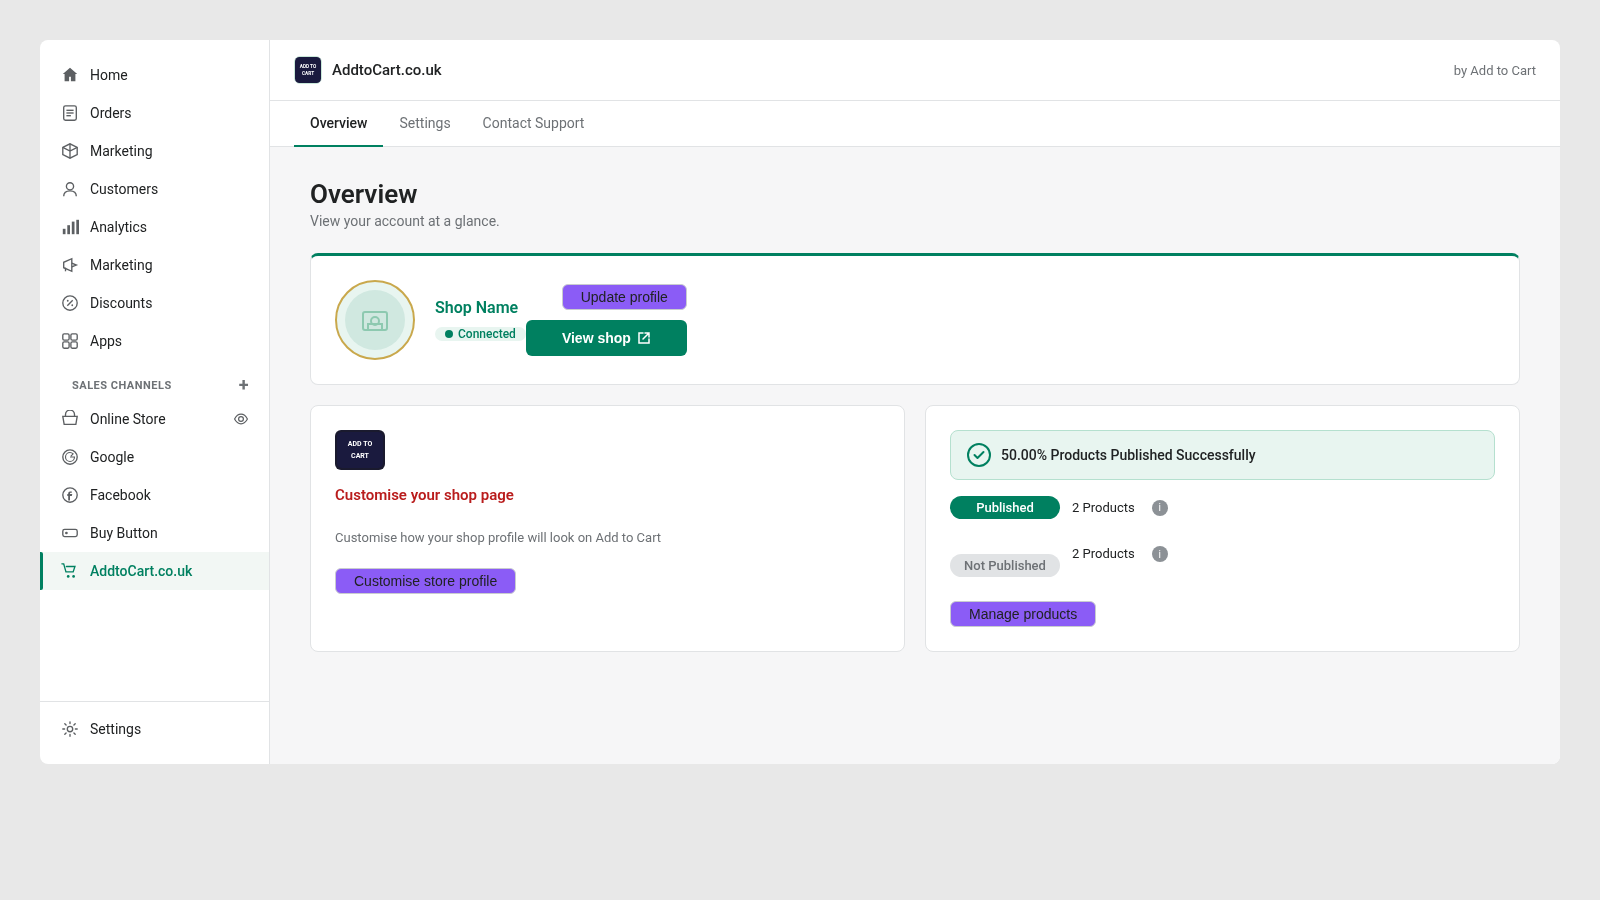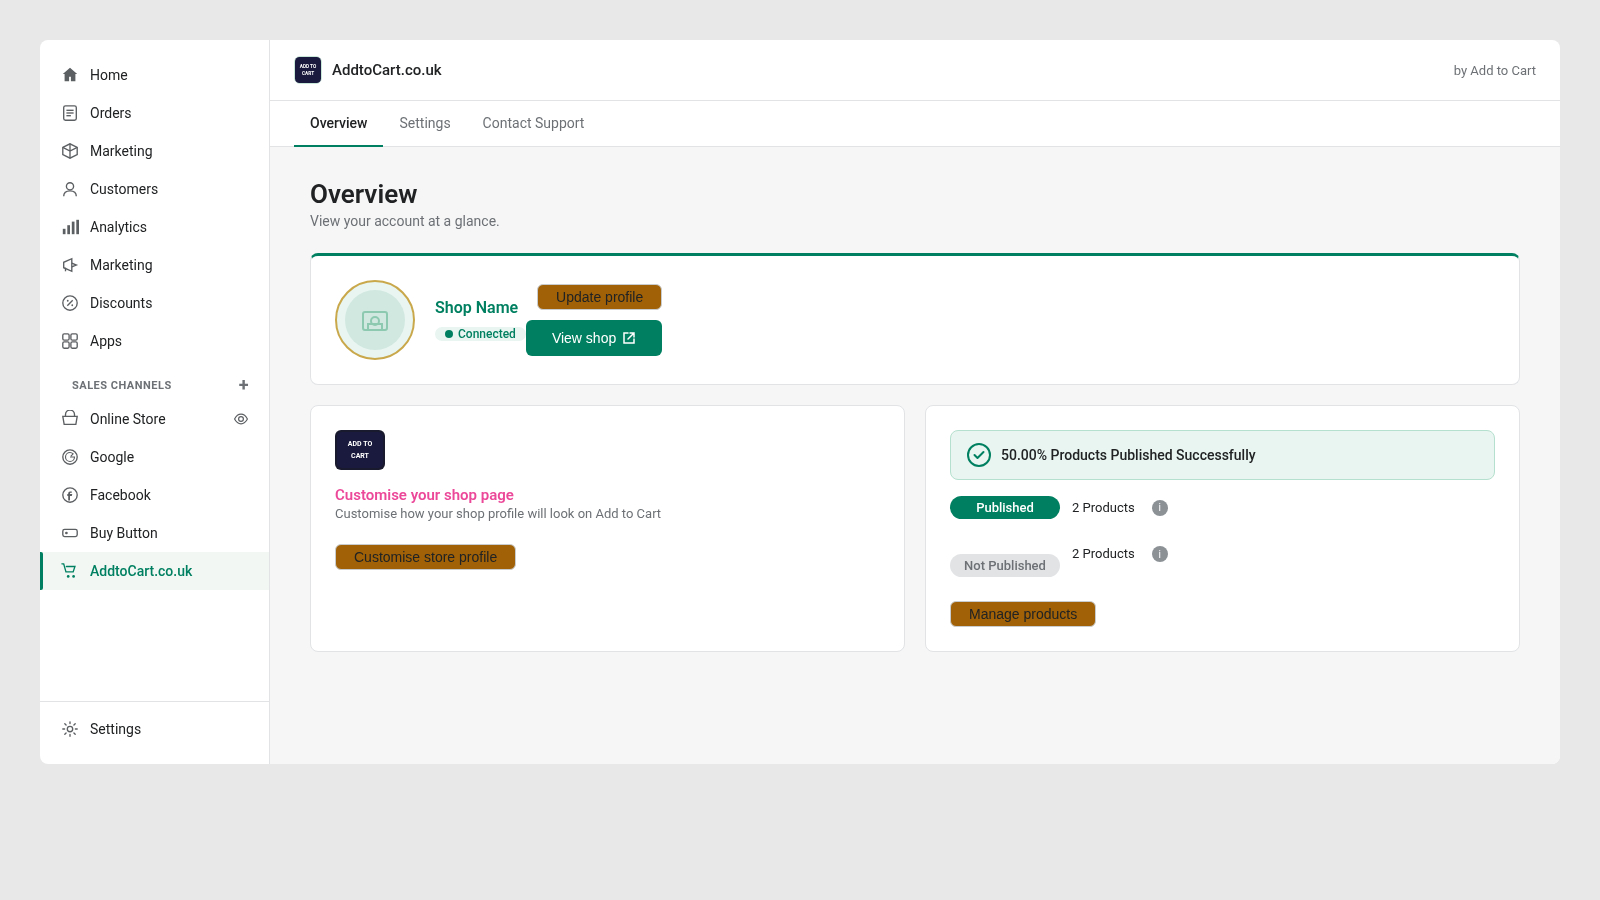--- a/index.html
+++ b/index.html
@@ -225,36 +225,36 @@
     }
     .card-actions {
       display: flex;
       flex-direction: column;
       gap: 10px;
       align-items: flex-end;
     }
     .btn-outline {
       padding: 4px 18px;
       border: 1px solid #c9cccf;
-      background: #a16207;
+      background: #8b5cf6;
       border-radius: 6px;
       font-size: 14px;
       cursor: pointer;
       color: #202223;
       font-weight: 500;
     }
     .btn-primary {
-      padding: 10px 26px;
+      padding: 10px 36px;
       background: #008060;
       border: none;
       border-radius: 6px;
       font-size: 14px;
       cursor: pointer;
       color: #fff;
-      font-weight: 400;
+      font-weight: 700;
       display: flex;
       align-items: center;
       gap: 6px;
     }
     
     .bottom-cards {
       display: flex;
       gap: 20px;
     }
     .bottom-card {
@@ -275,22 +275,22 @@
       margin-bottom: 16px;
       font-size: 8px;
       font-weight: 700;
       color: #fff;
       line-height: 1.2;
       text-align: center;
     }
     .bottom-card-title {
       font-size: 15px;
       font-weight: 600;
-      color: #ec4899;
-      margin-bottom: 0;
+      color: #b91c1c;
+      margin-bottom: 24px;
     }
     .bottom-card-desc {
       font-size: 13px;
       color: #6d7175;
       margin-bottom: 20px;
       line-height: 1.5;
     }
     
     .stats-banner {
       background: #e8f5f0;

